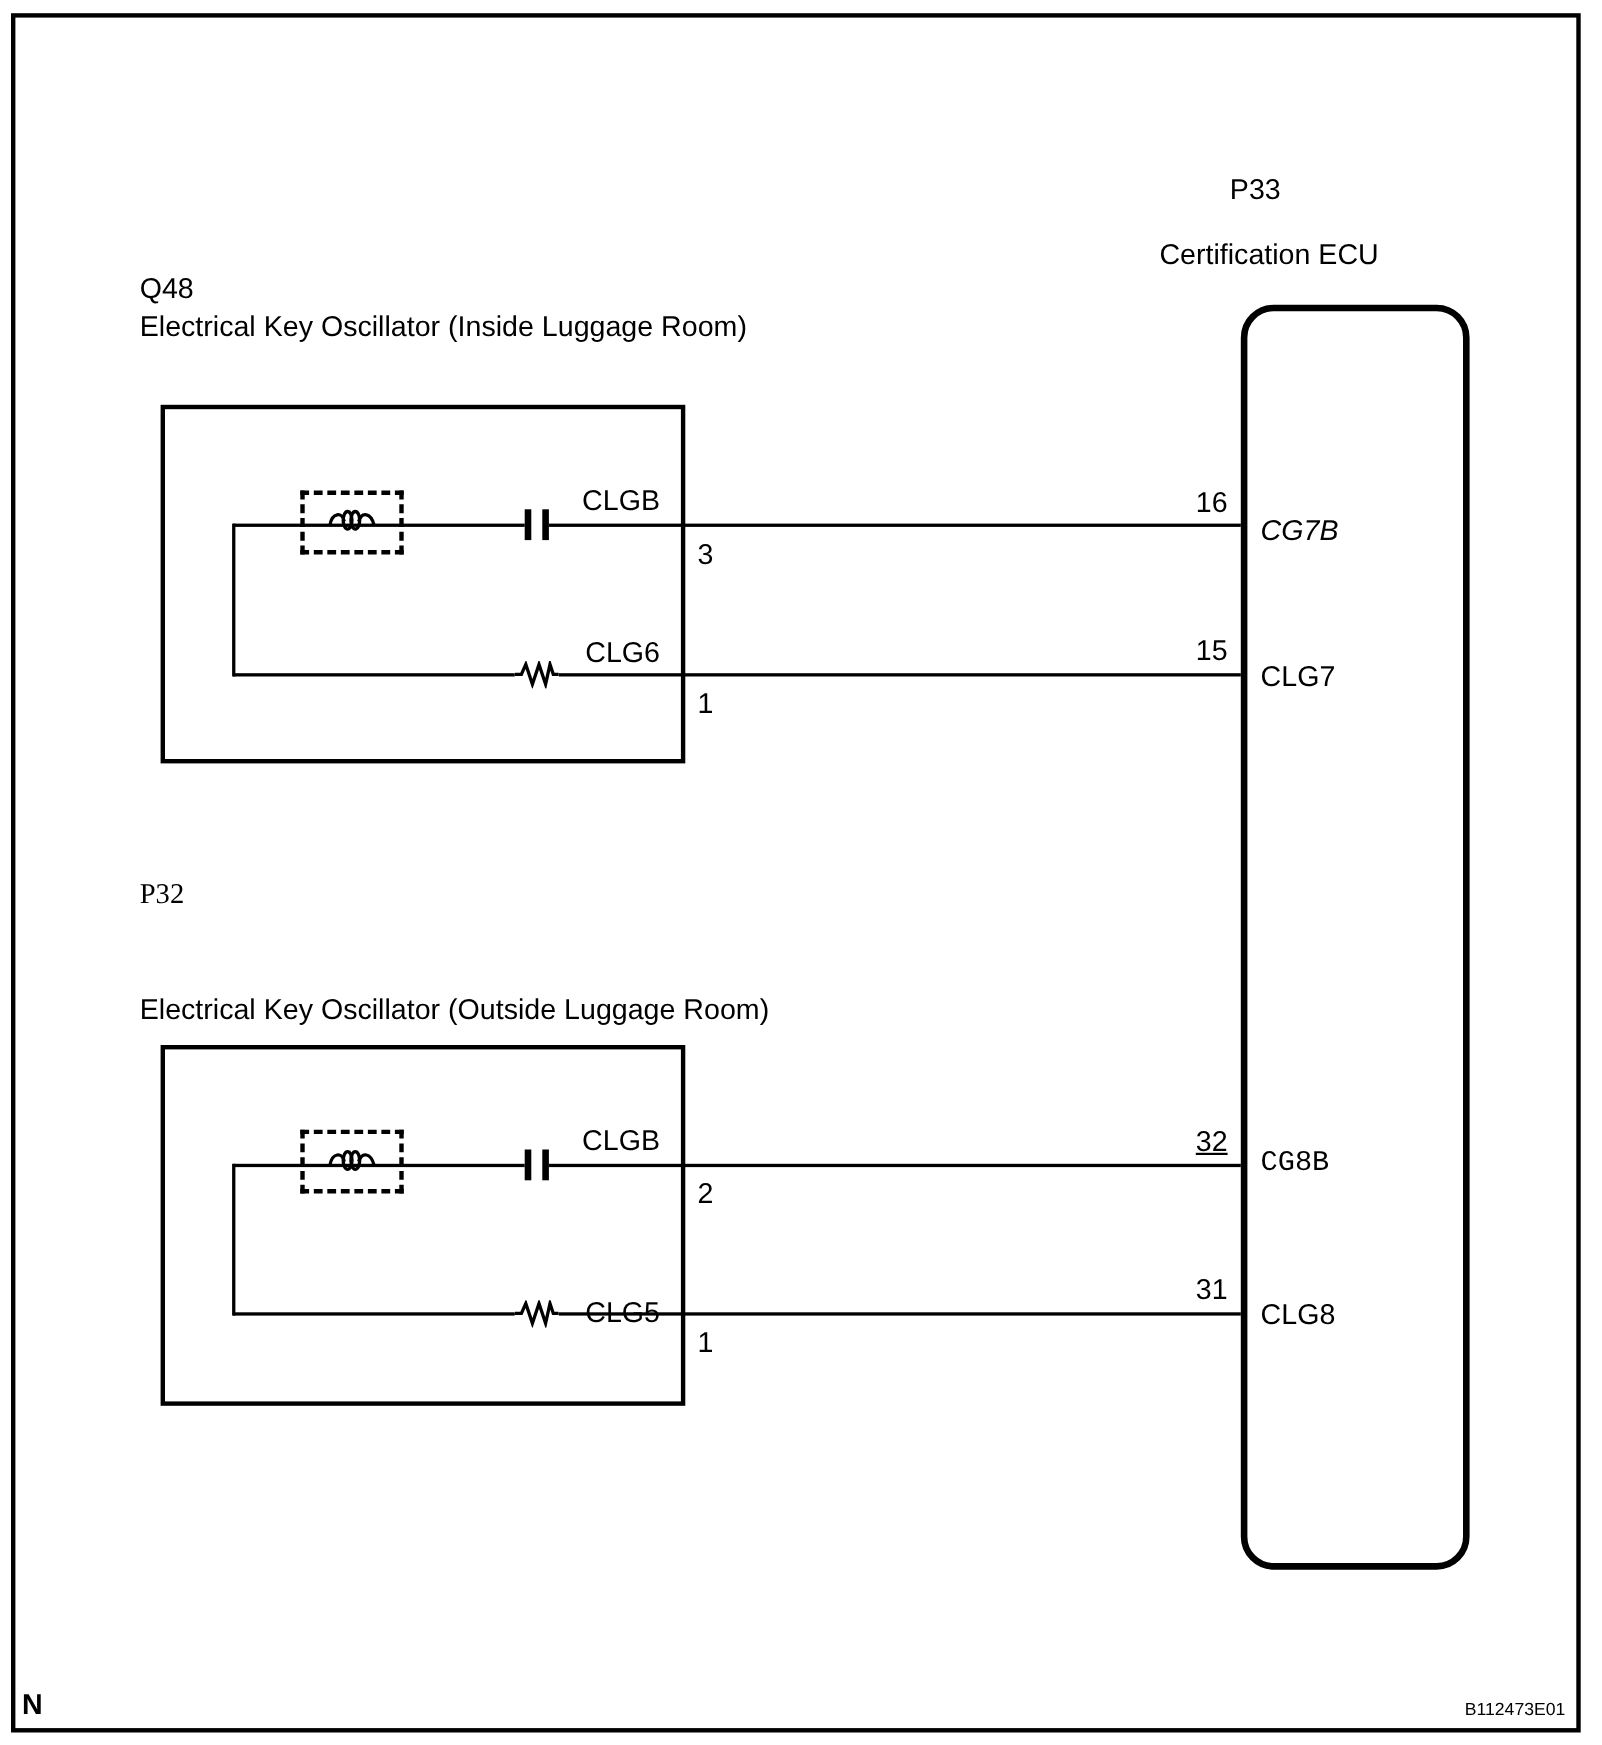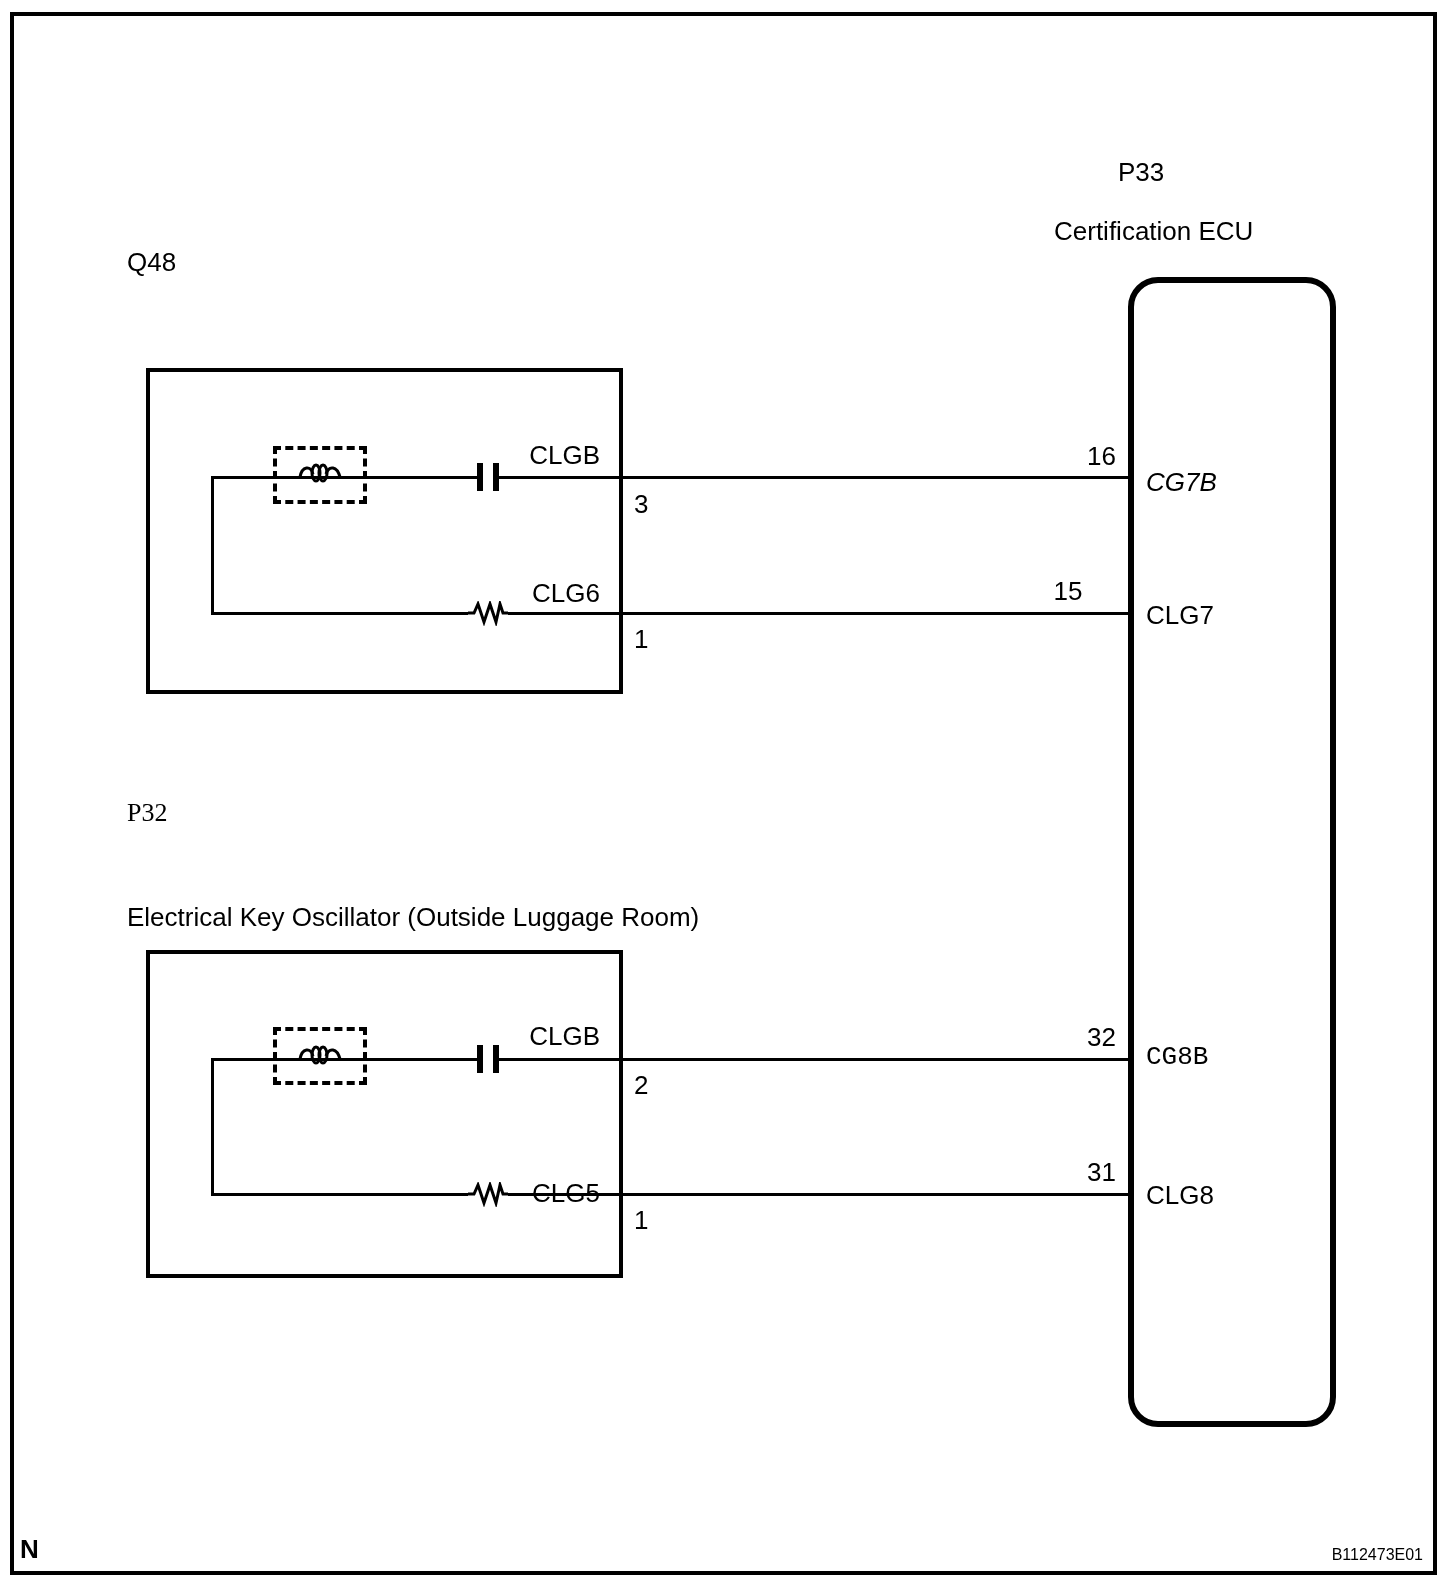--- a/index.html
+++ b/index.html
@@ -68,30 +68,31 @@
 <div class="stage">
 
   <div class="frame" style="left:10px;top:12px;width:1427px;height:1563px;"></div>
 
   <div class="txt" style="left:1118px;top:157px;">P33</div>
   <div class="txt" style="left:1054px;top:190px;margin-top:26px;">Certification ECU</div>
 
   <div class="ecubox" style="left:1128px;top:277px;width:208px;height:1150px;"></div>
 
   <div class="txt txt-right" style="left:1020px;top:441px;width:96px;">16</div>
-  <div class="txt txt-right" style="left:1020px;top:576px;width:96px;text-align:center;">15</div>
-  <div class="txt txt-right" style="left:1020px;top:1022px;width:96px;">32</div>
+  <div class="txt txt-right" style="left:1020px;top:576px;width:96px;">15</div>
+  <div class="txt txt-right" style="left:1020px;top:1022px;width:96px;text-decoration:underline;">32</div>
   <div class="txt txt-right" style="left:1020px;top:1157px;width:96px;">31</div>
 
   <div class="txt" style="left:1146px;top:467px;font-style:italic;">CG7B</div>
   <div class="txt" style="left:1146px;top:600px;">CLG7</div>
   <div class="txt" style="left:1146px;top:1042px;font-family:Liberation Mono, monospace;">CG8B</div>
   <div class="txt" style="left:1146px;top:1180px;">CLG8</div>
 
   <div class="txt" style="left:127px;top:247px;">Q48</div>
+  <div class="txt" style="left:127px;top:281px;">Electrical Key Oscillator (Inside Luggage Room)</div>
 
   <div class="compbox" style="left:146px;top:368px;width:477px;height:326px;"></div>
 
   <div class="vwire" style="left:211px;top:476px;height:139px;"></div>
 
   <div class="hwire" style="left:212px;top:476px;width:265px;"></div>
   <div class="capbar" style="left:477px;top:463px;"></div>
   <div class="capbar" style="left:493px;top:463px;"></div>
   <div class="hwire" style="left:499px;top:476px;width:629px;"></div>
 

